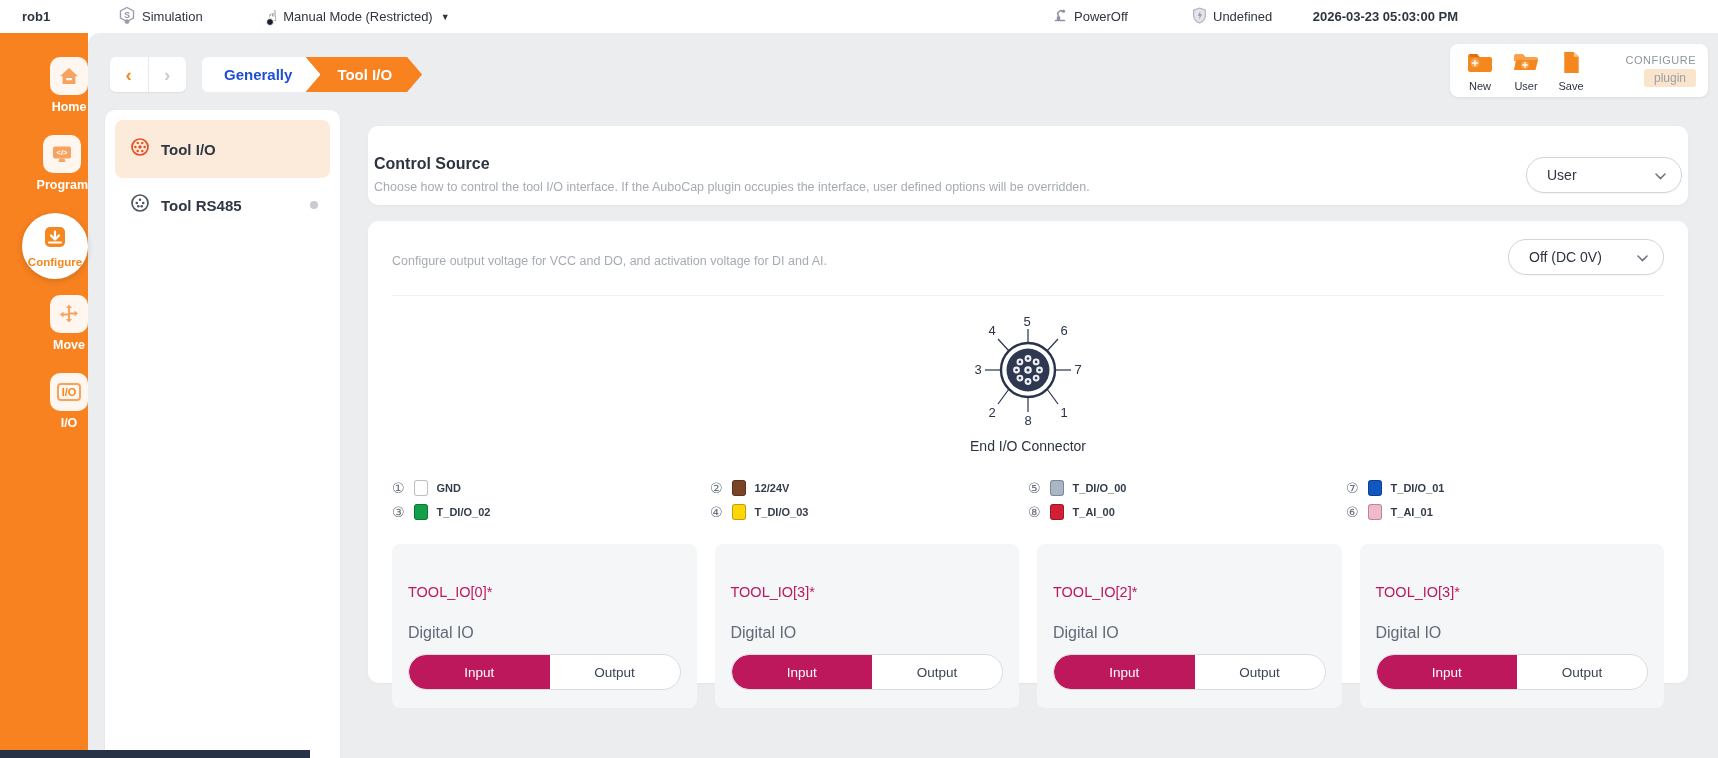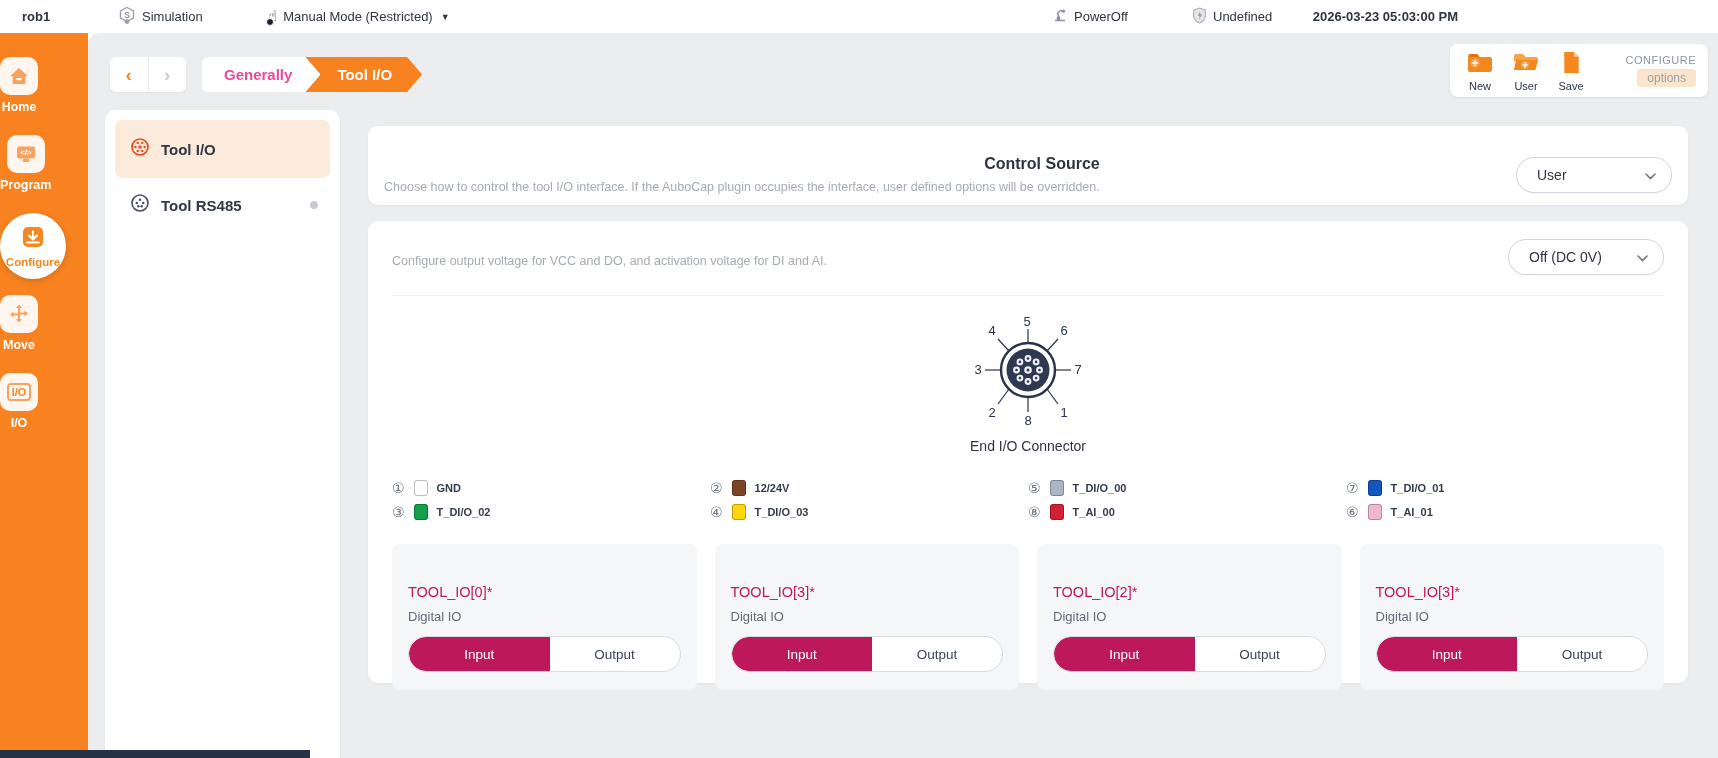--- a/index.html
+++ b/index.html
@@ -17,40 +17,40 @@
   .tb-mode { left:268px; cursor:pointer; }
   .tb-power { left:1052px; }
   .tb-safety { left:1192px; }
   .tb-time { right:44px; font-weight:bold; font-size:14px; color:#11151f; }
   .mode-caret { font-size:9px; color:#2e3440; margin-left:2px; }
   .hand-wrap { position:relative; font-family:"DejaVu Sans",sans-serif; font-size:15px; line-height:15px; }
   .hand-wrap .hand-dot { position:absolute; left:-2px; bottom:-2px; width:8px; height:8px; background:#1a2030; border-radius:50%; border:1.5px solid #fff; }
 
   
   .app-sidebar { position:absolute; left:0; top:33px; width:88px; height:725px; background:#f8821f; z-index:20;
-    display:flex; flex-direction:column; align-items:flex-start; padding-top:24px; }
+    display:flex; flex-direction:column; align-items:flex-end; padding-top:24px; }
   .nav-item { display:flex; flex-direction:column; align-items:center; gap:5px; cursor:pointer; margin-bottom:21px; }
   .nav-item .nav-label { color:#fff; font-size:12.5px; font-weight:bold; }
   .icon-sq { width:38px; height:38px; background:rgba(255,255,255,.93); border-radius:10px; display:flex; align-items:center; justify-content:center; }
   .nav-active-circle { width:66px; height:66px; background:#fff; border-radius:50%; display:flex; flex-direction:column; align-items:center; justify-content:center; gap:2px; margin-bottom:16px; box-shadow:0 2px 6px rgba(0,0,0,.15); cursor:pointer; }
   .nav-active-circle .nav-label { color:#f5871f; font-size:11.5px; font-weight:bold; }
   .io-text { font-size:11px; font-weight:bold; color:#f5871f; border:2px solid #f6a35f; border-radius:4px; padding:1px 3px; }
 
   
   .workspace { position:absolute; left:88px; top:33px; width:1630px; height:725px; background:#ebedef; border-top-left-radius:12px; z-index:10; }
 
   
   .crumb-row { position:absolute; left:22px; top:24px; display:flex; align-items:center; height:35px; }
   .histnav { width:76px; height:35px; background:#fff; border-radius:6px; display:flex; box-shadow:0 1px 2px rgba(0,0,0,.06); overflow:hidden; }
   .histnav .hbtn { flex:1; display:flex; align-items:center; justify-content:center; font-size:19px; font-weight:bold; cursor:pointer; }
   .hbtn.back { color:#f5871f; border-right:1px solid #e7e9ec; }
   .hbtn.fwd { color:#c9cdd3; }
   .tabs { display:flex; margin-left:16px; height:35px; }
   .tab { height:35px; line-height:35px; font-size:15px; font-weight:bold; cursor:pointer; }
-  .tab-generally { background:#fff; color:#ec4899; padding:0 28px 0 22px; clip-path:polygon(0 0, calc(100% - 15px) 0, 100% 50%, calc(100% - 15px) 100%, 0 100%); border-radius:6px; z-index:2; }
+  .tab-generally { background:#fff; color:#1d4ed8; padding:0 28px 0 22px; clip-path:polygon(0 0, calc(100% - 15px) 0, 100% 50%, calc(100% - 15px) 100%, 0 100%); border-radius:6px; z-index:2; }
   .tab-toolio { background:#f8821f; color:#fff; padding:0 30px 0 32px; margin-left:-15px; z-index:1;
     clip-path:polygon(0 0, calc(100% - 15px) 0, 100% 50%, calc(100% - 15px) 100%, 0 100%, 15px 50%); }
 
   
   .action-panel { position:absolute; top:11px; right:10px; width:258px; height:53px; background:#fff; border-radius:8px; box-shadow:0 1px 3px rgba(0,0,0,.07); display:flex; align-items:center; padding:0 12px 0 16px; gap:18px; }
   .file-btn { display:flex; flex-direction:column; align-items:center; gap:1px; cursor:pointer; }
   .file-btn .fb-label { font-size:11px; color:#2d3440; }
   .cfg-block { margin-left:auto; display:flex; flex-direction:column; align-items:flex-end; gap:3px; }
   .cfg-label { font-size:11px; letter-spacing:.5px; color:#8f959e; }
   .cfg-profile { background:#fbe4cc; color:#9aa0a8; font-size:12px; padding:2px 10px; border-radius:3px; cursor:pointer; }
@@ -67,37 +67,37 @@
   .content { position:absolute; left:280px; top:93px; width:1320px; }
   .card { background:#fff; border-radius:10px; box-shadow:0 1px 3px rgba(0,0,0,.04); }
   .card-head { display:flex; align-items:center; padding:18px 24px; }
   .card-title { font-size:16px; font-weight:bold; color:#2d3440; }
   .card-desc { font-size:12.5px; color:#a6abb3; margin-top:7px; }
   .dropdown { margin-left:auto; width:156px; height:36px; background:#fff; border:1px solid #d0d5db; border-radius:18px; display:flex; align-items:center; padding:0 15px 0 20px; cursor:pointer; box-shadow:0 1px 2px rgba(0,0,0,.04); }
   .dd-value { font-size:14px; font-weight:500; color:#2e3440; }
   .dd-chev { margin-left:auto; }
 
   .card-src { height:79px; margin-bottom:16px; }
-  .card-src .card-head { height:97px; padding:0 16px;text-align:right; }
+  .card-src .card-head { height:97px; padding:0 6px; }
   .card-volt { height:462px; }
   .volt-divider { height:1px; background:#f0f1f3; margin:2px 24px 0 24px; }
 
   .connector-wrap { display:flex; flex-direction:column; align-items:center; margin-top:16px; }
   .connector-caption { font-size:14px; color:#2d3440; margin-top:4px; }
 
   .legend-grid { display:grid; grid-template-columns:repeat(4,1fr); row-gap:8px; margin:26px 24px 0 24px; }
   .legend-item { display:flex; align-items:center; gap:9px; }
   .legend-num { font-size:14px; color:#6a7280; font-family:"DejaVu Sans",sans-serif; }
   .legend-swatch { width:14px; height:16px; border-radius:3px; border:1px solid rgba(0,0,0,.25); }
   .legend-label { font-size:11px; font-weight:600; color:#333c4a; }
 
   .toolio-grid { display:grid; grid-template-columns:repeat(4,1fr); column-gap:18px; margin:24px 24px 0 24px; }
   .toolio-card { background:#f5f6f8; border-radius:8px; padding:14px 16px 18px 16px; }
   .tio-title { font-size:14.5px; font-weight:normal; color:#be185d;margin-top:26px; }
-  .tio-sub { font-size:13px; color:#626a76; margin-top:9px; }
+  .tio-sub { font-size:16px; color:#626a76; margin-top:24px; }
   .toggle { margin-top:12px; height:36px; background:#fff; border:1px solid #d8dce1; border-radius:18px; display:flex; overflow:hidden; }
   .tg-seg { flex:1; display:flex; align-items:center; justify-content:center; font-size:13.5px; cursor:pointer; }
   .tg-on { background:#be185d; color:#fff; font-weight:500; flex-basis:52%; border-radius:18px 0 0 18px; }
   .tg-off { color:#3a4454; flex-basis:48%; }
 
   .bottom-strip { position:absolute; left:0; bottom:0; width:310px; height:8px; background:#273246; z-index:60; }
 </style>
 </head>
 <body>
 
@@ -236,21 +236,21 @@
       <span>
         <svg width="26" height="25" viewBox="0 0 26 26">
             <path d="M6 2h10l5 5v17H6z" fill="#f5871f"></path>
             <path d="M16 2l5 5h-5z" fill="#fbc58f"></path>
           </svg>
       </span>
       <span class="fb-label">Save</span>
     </div>
     <div class="cfg-block">
       <span class="cfg-label">CONFIGURE</span>
-      <span class="cfg-profile">options</span>
+      <span class="cfg-profile">plugin</span>
     </div>
   </div>
 
   <nav class="menu-panel">
     <div class="menu-item active">
       <span>
         <svg width="20" height="20" viewBox="0 0 20 20">
             <circle cx="10" cy="10" r="8" fill="none" stroke="#e84b1f" stroke-width="1.7"></circle>
             <circle cx="10" cy="10" r="1.7" fill="#e84b1f"></circle>
             <circle cx="14.6" cy="10" r="1.2" fill="#e84b1f"></circle>

